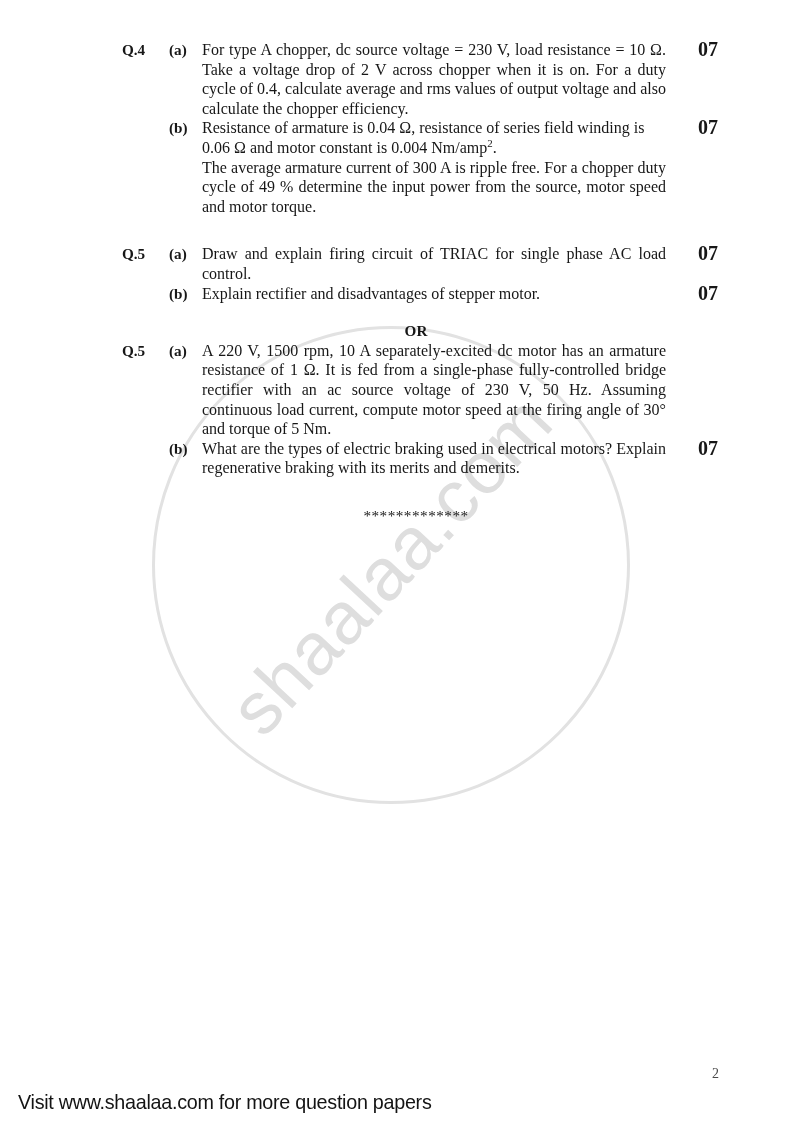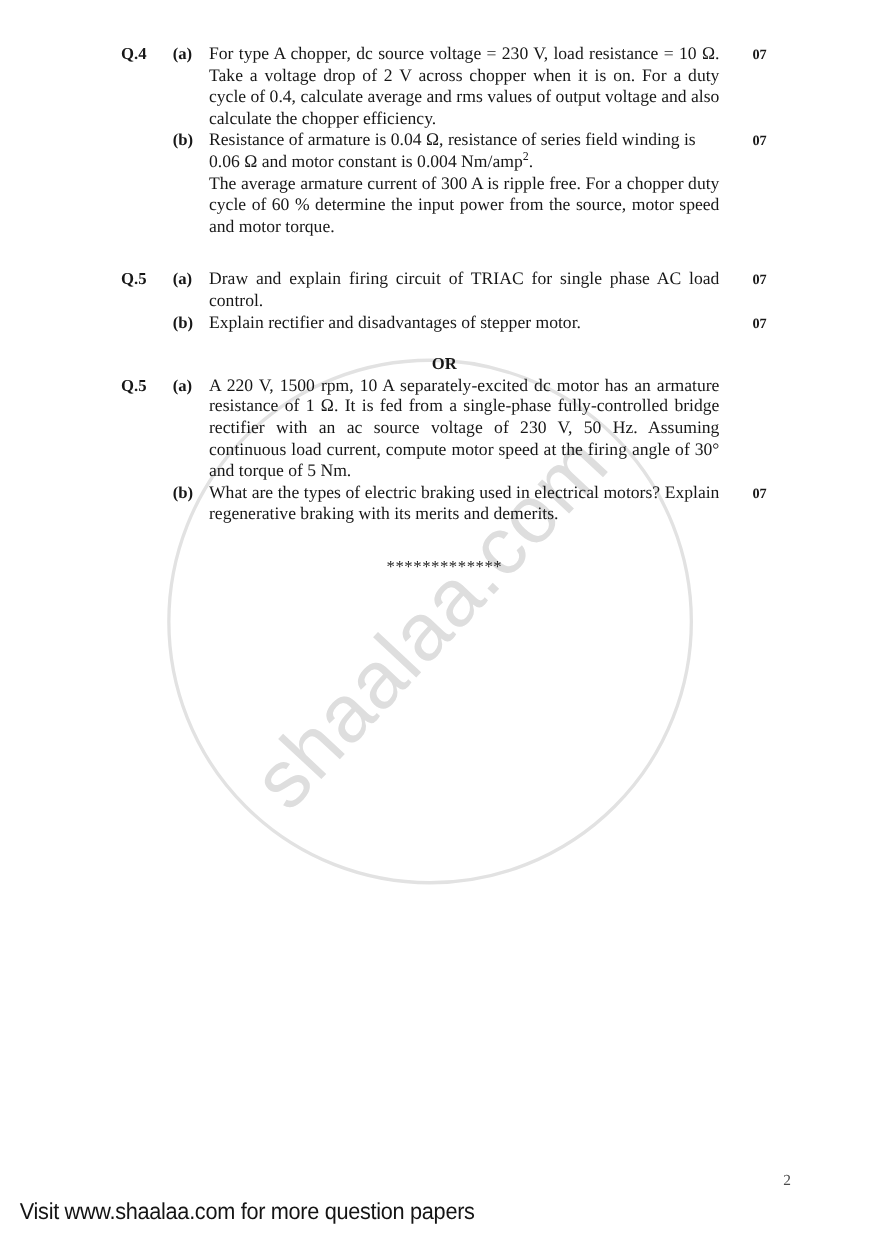--- a/index.html
+++ b/index.html
@@ -49,21 +49,21 @@
     font-size: 74px;
     letter-spacing: 1px;
     color: #dedede;
     white-space: nowrap;
     font-weight: 400;
   }
 
   
   #content {
     position: absolute;
-    left: 0;
+    left: 12px;
     top: 0;
     width: 654px;
     z-index: 2;
   }
 
   .qrow {
     position: relative;
     display: flex;
     align-items: flex-start;
     padding-left: 110px;
@@ -97,23 +97,23 @@
   }
   .qbody p.nojust {
     text-align: left;
   }
   .marks {
     position: absolute;
     left: 684px;
     top: 0;
     width: 24px;
     font-weight: bold;
-    font-size: 13px;
-    line-height: 19.6px;
-    text-align: left;
+    font-size: 20px;
+    line-height: 19.6px;
+    text-align: center;
   }
 
   .centerline {
     text-align: center;
     font-weight: bold;
     font-size: 15.2px;
     line-height: 19.6px;
     width: 588px;
     padding-left: 110px;
     margin-top: 18px;
@@ -175,21 +175,21 @@
         <p>For type A chopper, dc source voltage = 230 V, load resistance = 10 Ω. Take a voltage drop of 2 V across chopper when it is on. For a duty cycle of 0.4, calculate average and rms values of output voltage and also calculate the chopper efficiency.</p>
       </div>
       <div class="marks">07</div>
     </div>
 
     <div class="qrow">
       <div class="qlabel"></div>
       <div class="plabel">(b)</div>
       <div class="qbody">
         <p class="nojust">Resistance of armature is 0.04 Ω, resistance of series field winding is 0.06 Ω and motor constant is 0.004 Nm/amp<sup class="sup">2</sup>.</p>
-        <p>The average armature current of 300 A is ripple free. For a chopper duty cycle of 60 % determine the input power from the source, motor speed and motor torque.</p>
+        <p>The average armature current of 300 A is ripple free. For a chopper duty cycle of 49 % determine the input power from the source, motor speed and motor torque.</p>
       </div>
       <div class="marks">07</div>
     </div>
 
     <div class="gap-lg"></div>
 
     <div class="qrow">
       <div class="qlabel">Q.5</div>
       <div class="plabel">(a)</div>
       <div class="qbody">

